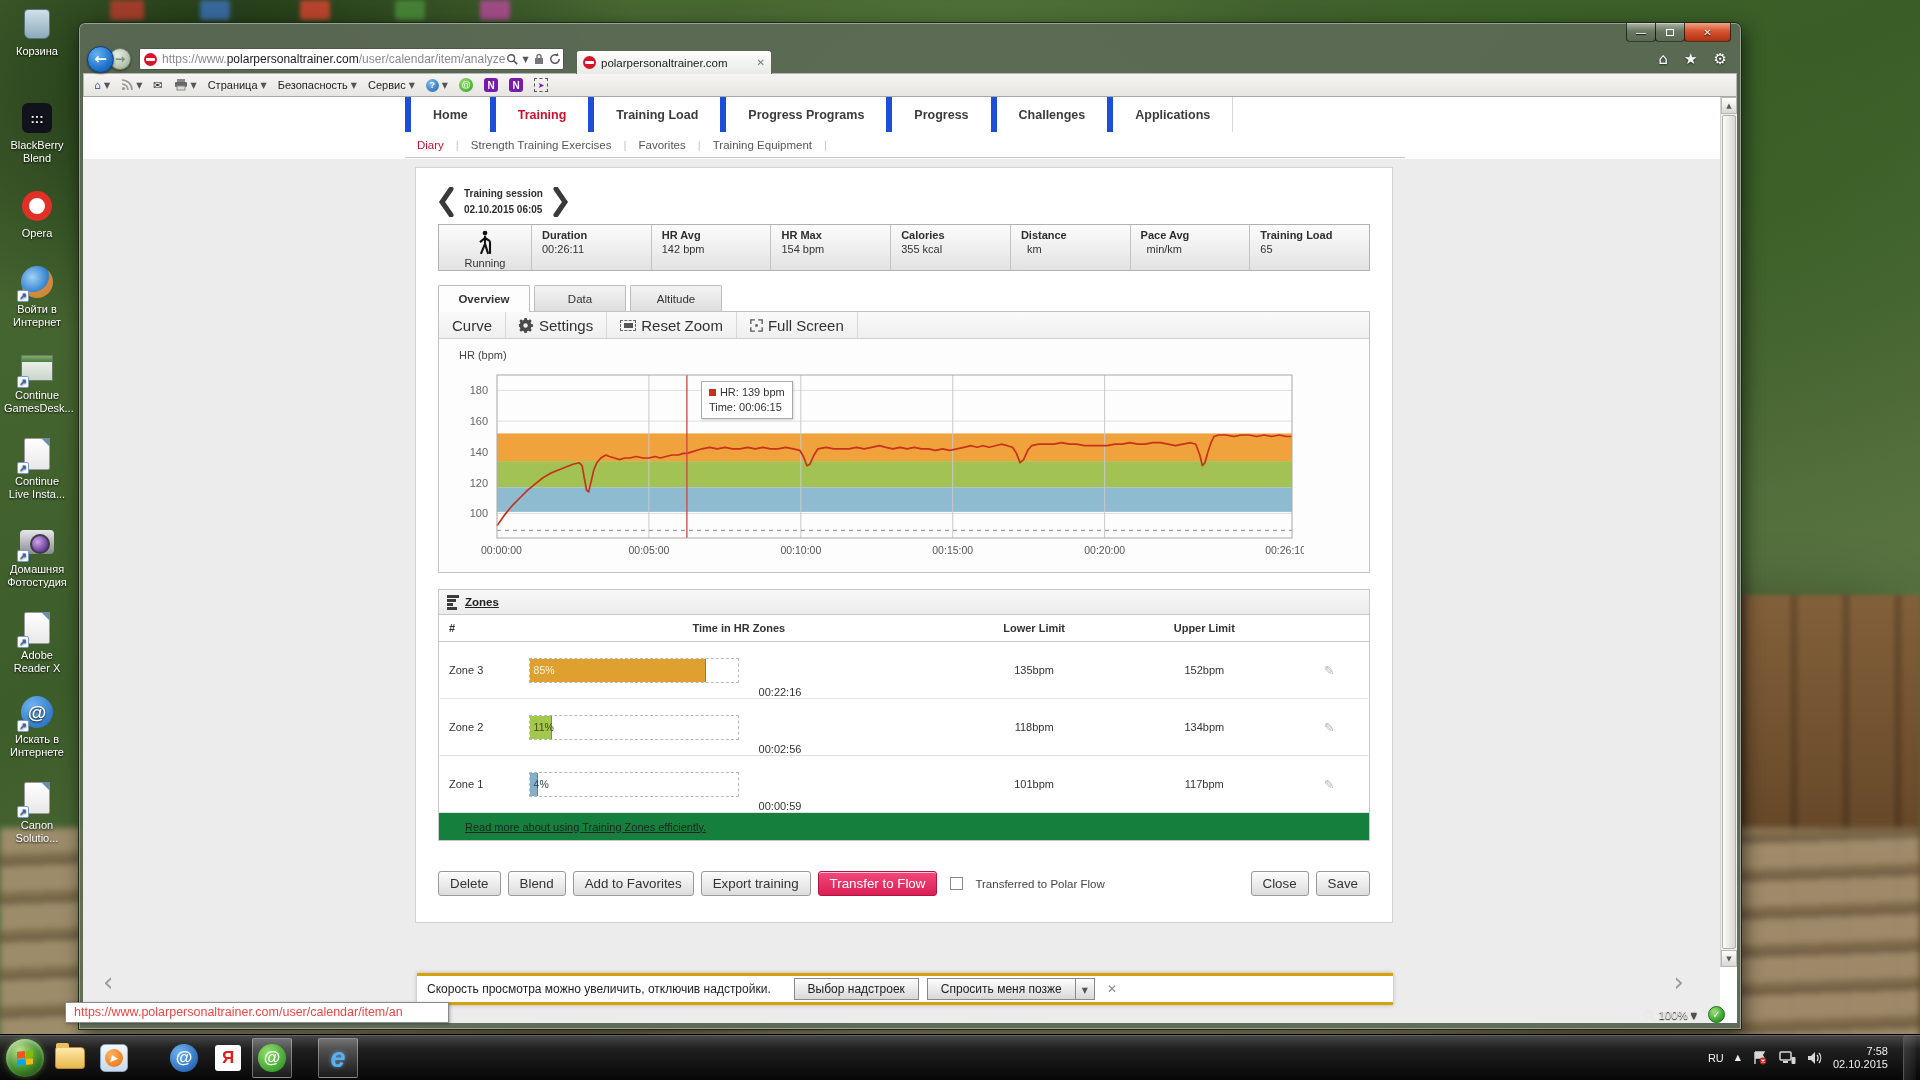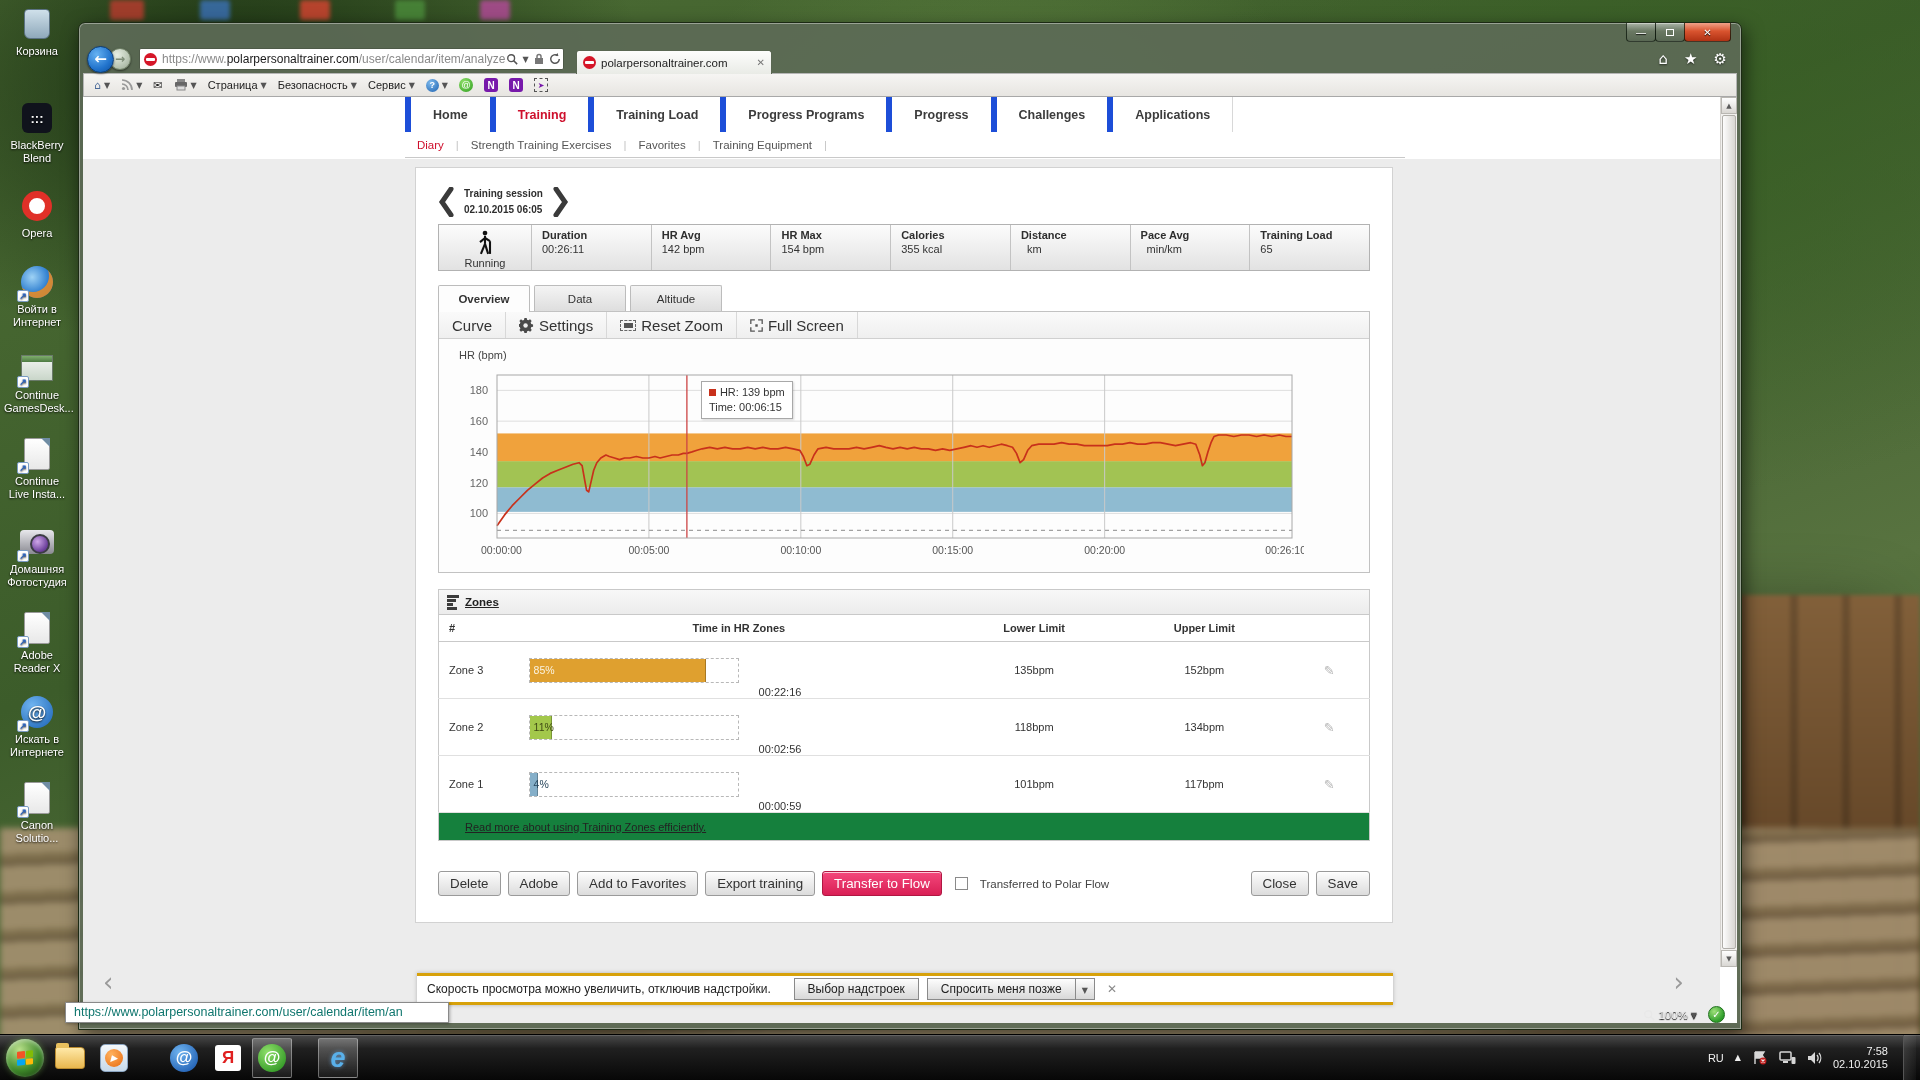--- a/index.html
+++ b/index.html
@@ -158,21 +158,21 @@
   .notif-x { color:#8a8a8a; font-size:12px; margin:0 4px 0 12px; }
   .notif-spacer { width:262px; }
 
   
   .vscroll { position:absolute; right:0; top:0; bottom:56px; width:17px; background:#f2f1ef; border-left:1px solid #d5d3cf; }
   .varrow { height:17px; background:linear-gradient(#fefefe,#d9d7d3); border:1px solid #b9b7b2; font-size:7px; color:#5a5a5a; display:flex; align-items:center; justify-content:center; }
   .varrow.down { position:absolute; bottom:0; left:0; right:0; }
   .vthumb { position:absolute; top:18px; bottom:18px; left:1px; right:1px; background:linear-gradient(90deg,#fdfdfd,#d8d6d2); border:1px solid #b0aea9; border-radius:2px; }
 
   .statusurl { position:absolute; left:-14px; bottom:6px; width:384px; height:21px; background:#fff; border:1px solid #8a8a8a;
-    font-size:12.5px; color:#0f766e; padding:2px 0 0 8px; white-space:nowrap; overflow:hidden; box-shadow:1px 1px 3px rgba(0,0,0,.3); }
+    font-size:12.5px; color:#ef4444; padding:2px 0 0 8px; white-space:nowrap; overflow:hidden; box-shadow:1px 1px 3px rgba(0,0,0,.3); }
   .zoomctl { position:absolute; right:44px; bottom:8px; display:flex; align-items:center; gap:3px; font-size:11.5px; color:#f0f0f0; text-shadow:0 1px 1px #000; }
   .shield { position:absolute; right:16px; bottom:6px; width:17px; height:17px; border-radius:50%;
     background:radial-gradient(circle at 35% 30%,#9fe07a,#2e9e2a 70%); border:1px solid #1c6e1a; color:#fff; font-size:10px; display:flex; align-items:center; justify-content:center; }
 
   
   .taskbar { position:absolute; left:0; right:0; bottom:0; height:46px; background:linear-gradient(#4a4a4a,#202020 30%,#070707);
     border-top:1px solid #000; box-shadow:inset 0 1px 0 rgba(255,255,255,.14); display:flex; align-items:center; padding-left:2px; }
   .orb { width:38px; height:38px; border-radius:50%; margin:0 4px; background:radial-gradient(circle at 35% 28%,#b9e08a,#3f8a2a 55%,#14350c 95%);
     box-shadow:inset 0 2px 4px rgba(255,255,255,.5), 0 0 6px rgba(140,220,90,.4); display:flex; align-items:center; justify-content:center; }
   .orbflag { width:16px; height:14px; display:grid; grid-template-columns:1fr 1fr; grid-template-rows:1fr 1fr; gap:1px; transform:skewY(-6deg); }
@@ -589,21 +589,21 @@
             <td class="c-edit"><span class="pencil uicon">✎</span></td>
           </tr>
         </tbody>
           </table>
         <div class="zfooter">
             <a href="#" style="text-decoration:underline">Read more about using Training Zones efficiently.</a>
           </div>
 
         <div class="actions-row">
           <button class="btn">Delete</button>
-          <button class="btn">Adobe</button>
+          <button class="btn">Blend</button>
           <button class="btn">Add to Favorites</button>
           <button class="btn">Export training</button>
           <button class="btn pink">Transfer to Flow</button>
           <span class="chk"></span>
           <span class="chk-label">Transferred to Polar Flow</span>
           <span class="actions-right">
             <button class="btn">Close</button>
             <button class="btn">Save</button>
           </span>
         </div>

